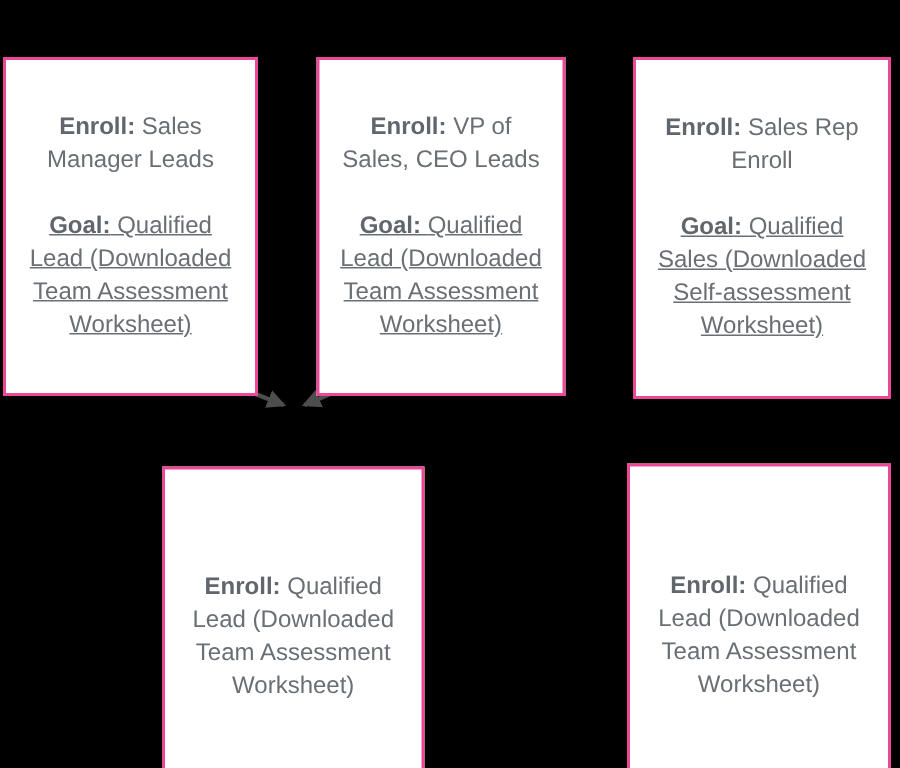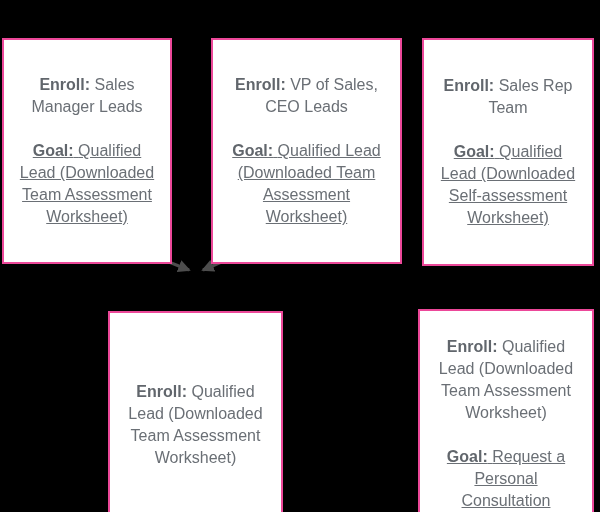--- a/index.html
+++ b/index.html
@@ -25,21 +25,21 @@
     justify-content: center;
     align-items: center;
     padding: 6px 12px;
     margin-top: 36px;
   }
   .node p { margin: 0; }
   .node p.goal { margin-top: 22px; text-decoration: underline; }
   .node strong { font-weight: bold; color: #61666c; }
   
   .n0 { left: 2px;   top: 2px;   width: 170px; height: 226px; }
-  .n1 { left: 211px; top: 2px;   width: 191px; height: 226px; }
+  .n1 { left: 211px; top: 2px;   width: 166px; height: 226px; }
   .n2 { left: 422px; top: 2px;   width: 172px; height: 228px; }
   .n3 { left: 108px; top: 275px; width: 175px; height: 228px; }
   .n4 { left: 418px; top: 273px; width: 176px; height: 229px; }
   svg.arrows {
     position: absolute;
     left: 0; top: 0;
     width: 600px; height: 512px;
     pointer-events: none;
   }
   svg.arrows line { stroke: #4d4d4d; stroke-width: 3; }
@@ -64,26 +64,25 @@
     <p><strong>Enroll:</strong> <span>Sales Manager Leads</span></p>
     <p class="goal"><strong>Goal:</strong> <span>Qualified Lead (Downloaded Team Assessment Worksheet)</span></p>
   </div>
 
   <div class="node n1">
     <p><strong>Enroll:</strong> <span>VP of Sales, CEO Leads</span></p>
     <p class="goal"><strong>Goal:</strong> <span>Qualified Lead (Downloaded Team Assessment Worksheet)</span></p>
   </div>
 
   <div class="node n2">
-    <p><strong>Enroll:</strong> <span>Sales Rep Team</span></p>
-    <p class="goal"><strong>Goal:</strong> <span>Qualified Lead (Downloaded Self-assessment Worksheet)</span></p>
+    <p><strong>Enroll:</strong> <span>Sales Rep Enroll</span></p>
+    <p class="goal"><strong>Goal:</strong> <span>Qualified Sales (Downloaded Self-assessment Worksheet)</span></p>
   </div>
 
   <div class="node n3">
     <p><strong>Enroll:</strong> <span>Qualified Lead (Downloaded Team Assessment Worksheet)</span></p>
   </div>
 
   <div class="node n4">
     <p><strong>Enroll:</strong> <span>Qualified Lead (Downloaded Team Assessment Worksheet)</span></p>
-    <p class="goal"><strong>Goal:</strong> <span>Request a Personal Consultation</span></p>
   </div>
 
 </div>
 
 </body></html>

